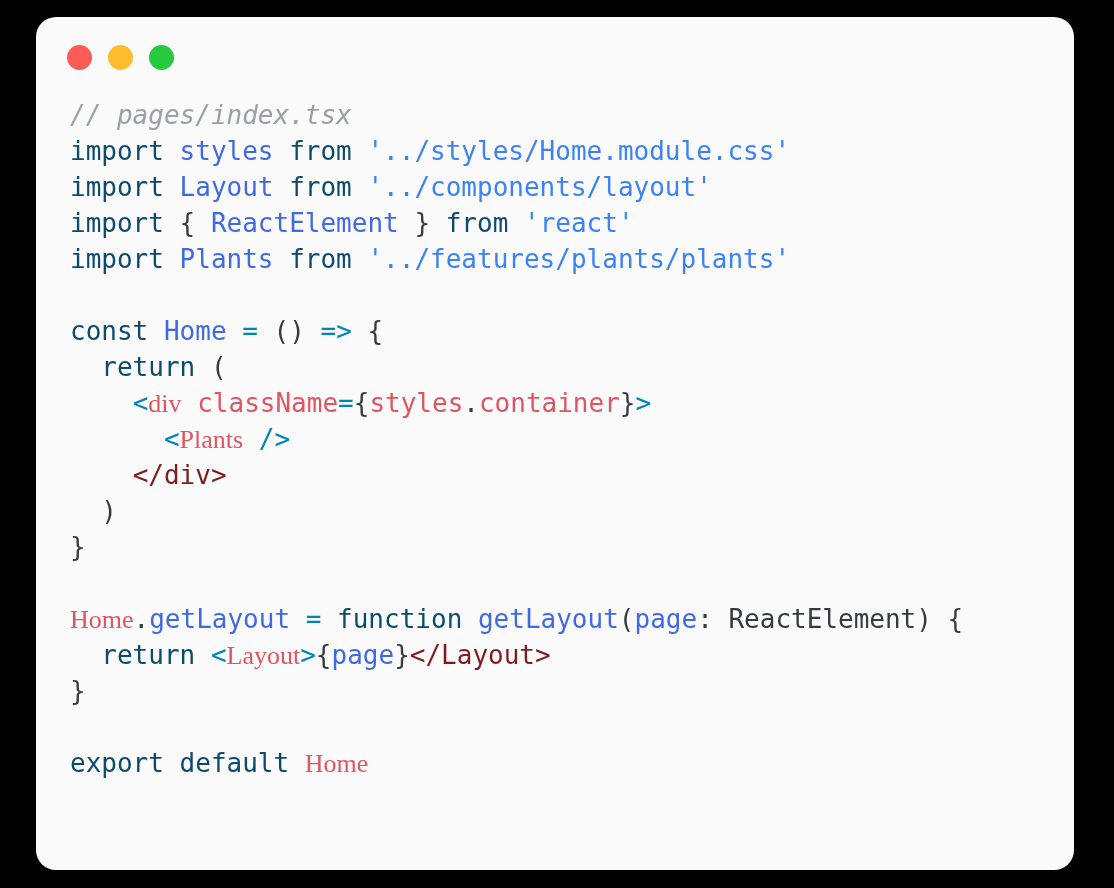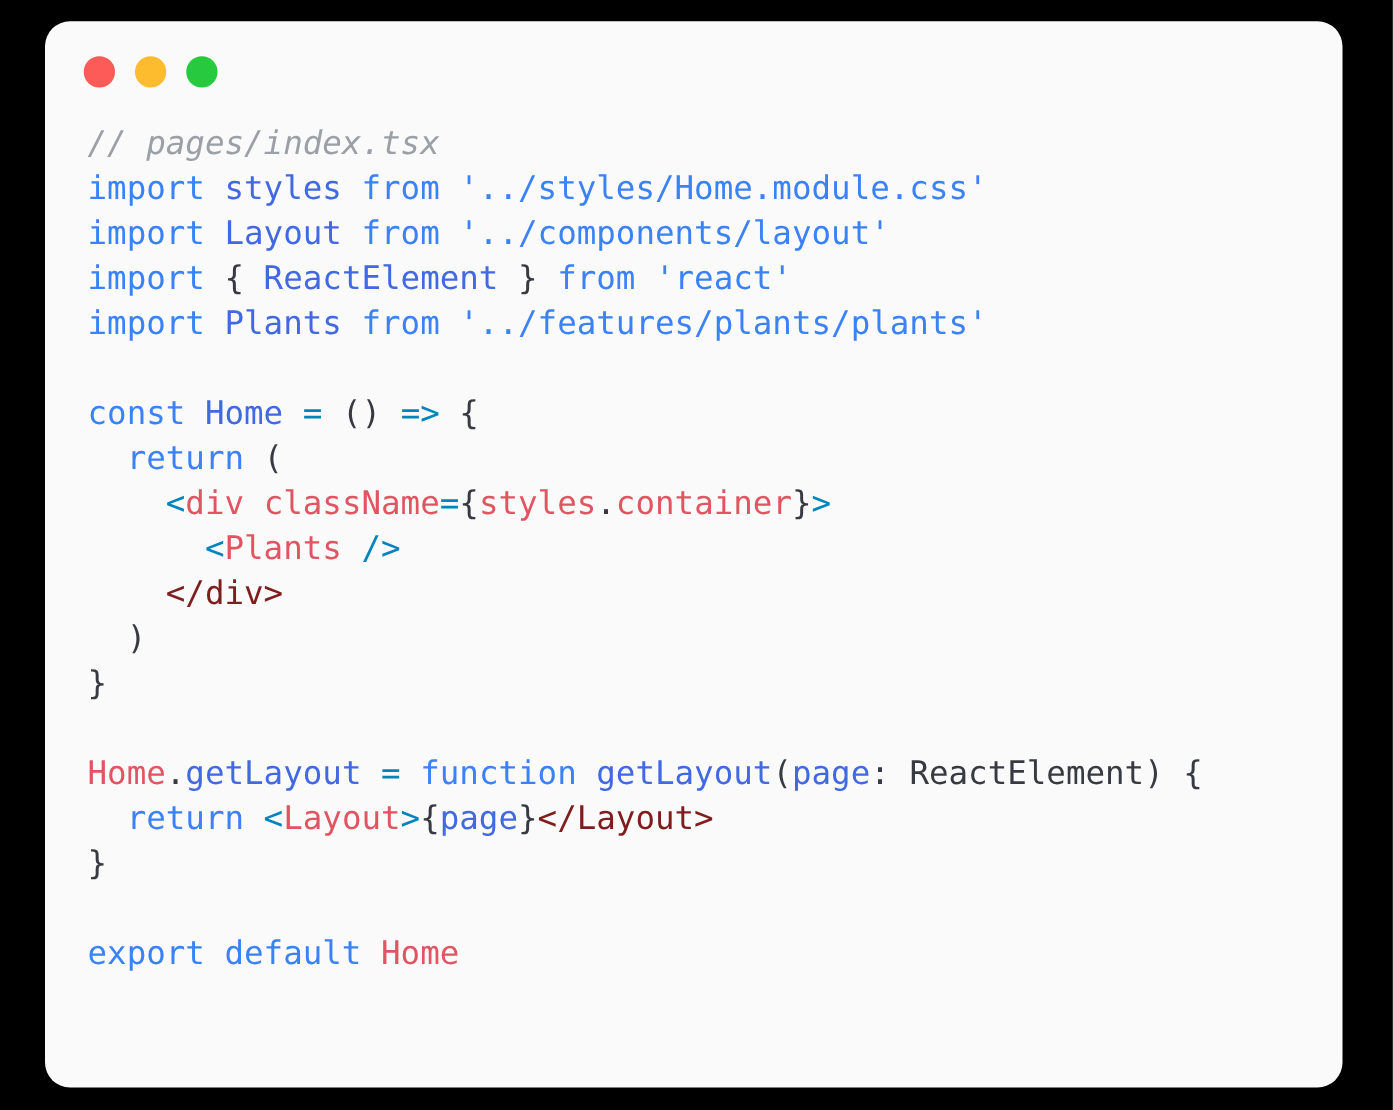--- a/index.html
+++ b/index.html
@@ -55,26 +55,26 @@
     line-height: 36px;
     white-space: pre;
     letter-spacing: 0px;
   }
   .code-line {
     height: 36px;
     white-space: pre;
   }
   
   .t-comment  { color: #9aa0a6; font-style: italic; }
-  .t-keyword  { color: #3b82f6; }
+  .t-keyword  { color: #0c4a6e; }
   .t-ident    { color: #4169e1; }
   .t-string   { color: #3b82f6; }
   .t-plain    { color: #383a42; }
   .t-operator { color: #0184bc; }
-  .t-tag      { color: #e05561; }
+  .t-tag      { color: #e05561; font-family: Liberation Serif, serif; }
   .t-bracket  { color: #0184bc; }
   .t-closetag { color: #7f1d1d; }
   .t-attr     { color: #e05561; text-align: center; }
   .t-prop     { color: #e05561; }
 </style>
 </head>
 <body>
 
 <div id="app-root">
   <div class="code-window">

